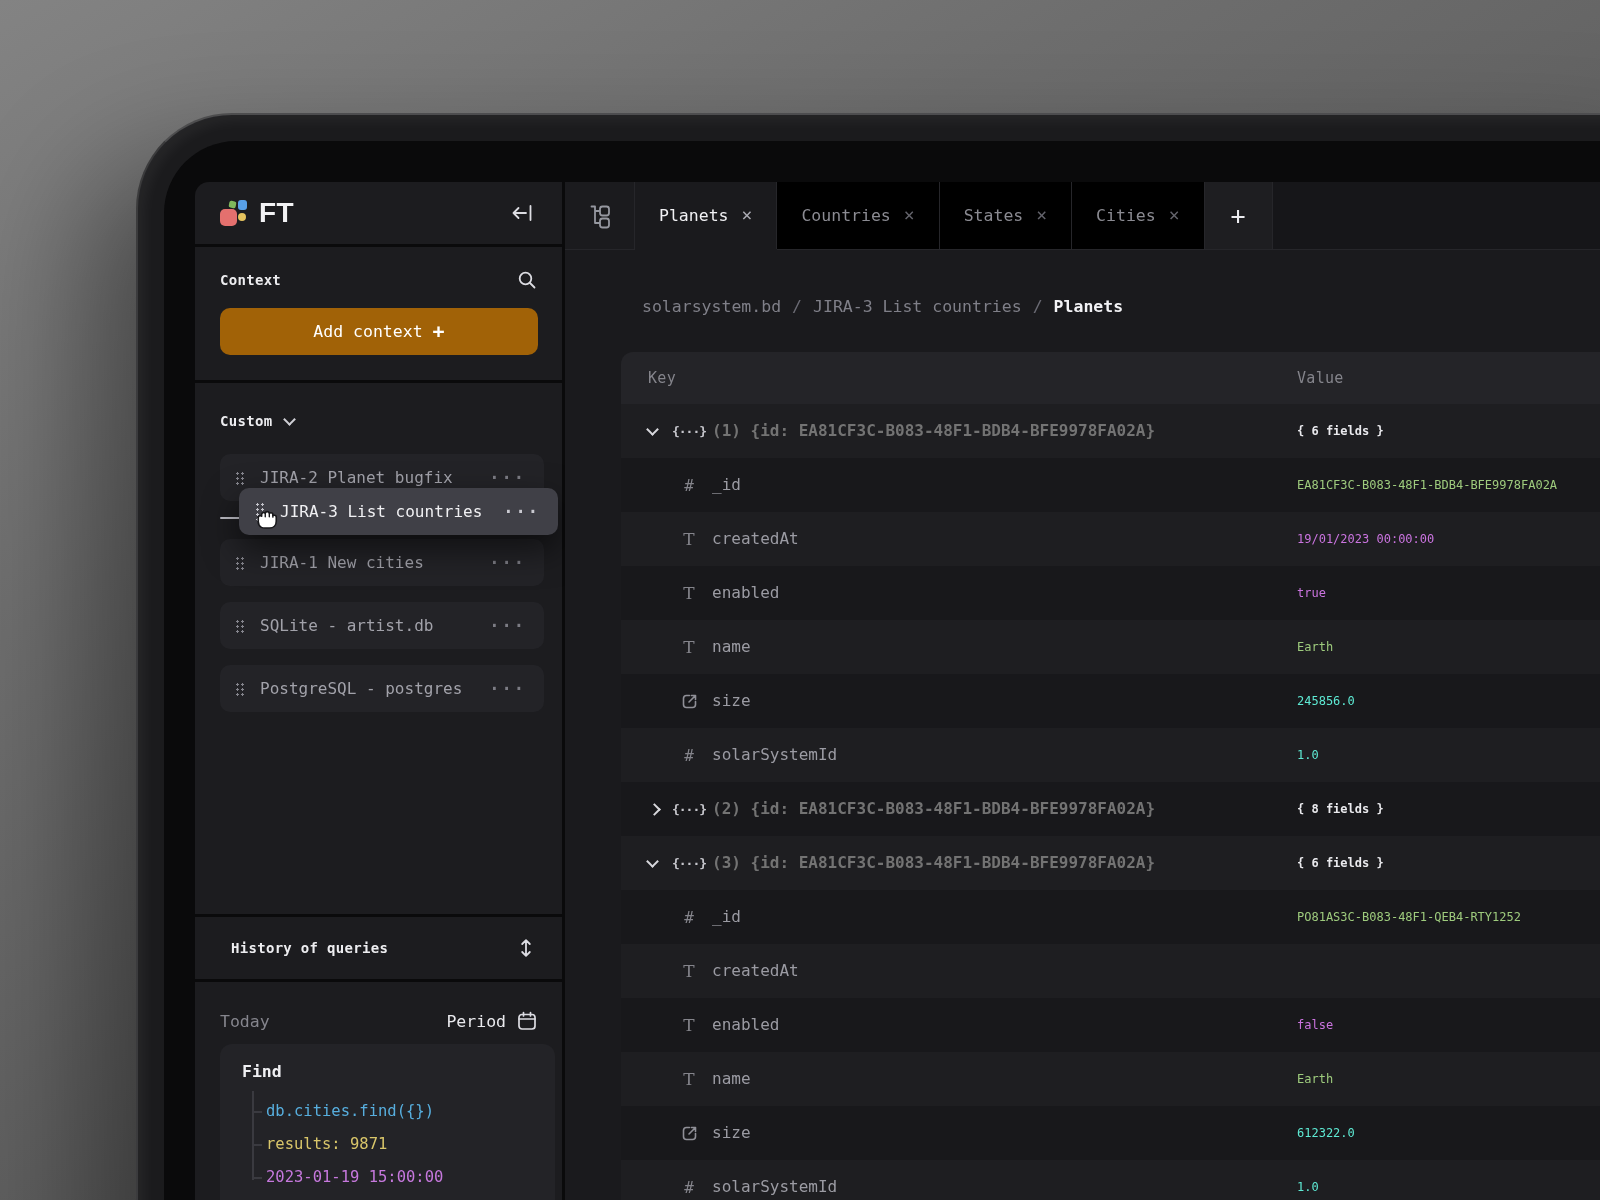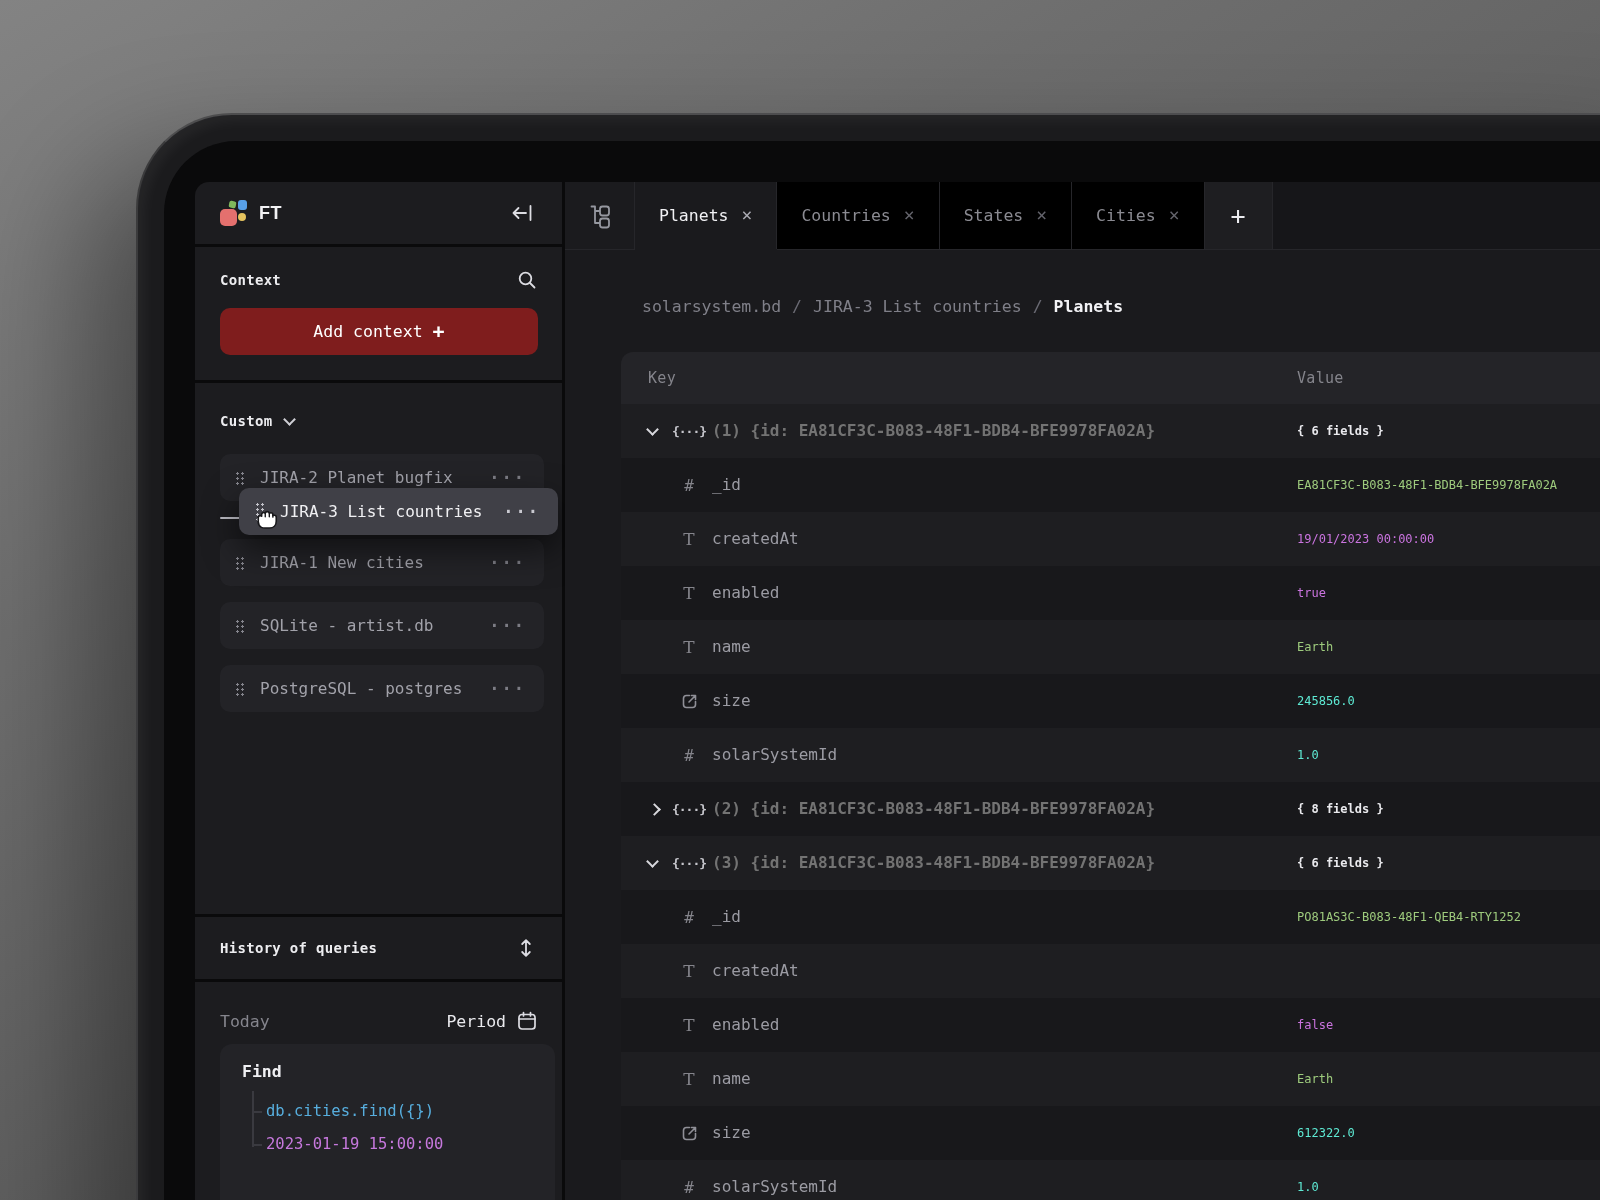--- a/index.html
+++ b/index.html
@@ -12,32 +12,32 @@
     border-top:2px solid rgba(255,255,255,.22); border-left:2px solid rgba(255,255,255,.14);
     box-shadow:-50px 50px 120px rgba(0,0,0,.38), inset 6px 6px 14px rgba(255,255,255,.05); }
   .screen { position:absolute; left:26px; top:26px; right:0; bottom:0;
     background:#0a0a0b; border-radius:72px 0 0 0; overflow:hidden; }
   .app { position:absolute; left:31px; top:41px; right:0; bottom:0; }
 
   
   .sidebar { position:absolute; left:0; top:0; width:367px; bottom:0; }
   .panel { position:absolute; left:0; right:0; background:#1c1c1f; }
   .panel.logo-panel { top:0; height:62px; border-radius:14px 0 0 0; display:flex; align-items:center; padding:0 25px; }
-  .brand-name { color:#f2f2f4; font-family:"Liberation Sans", sans-serif; font-weight:bold; font-size:18px; margin-left:11px; letter-spacing:.5px; }
+  .brand-name { color:#f2f2f4; font-family:"Liberation Sans", sans-serif; font-weight:bold; font-size:28px; margin-left:11px; letter-spacing:.5px; }
   .logo-mark { position:relative; width:28px; height:27px; flex:0 0 auto; }
   .logo-mark .sq-pink { position:absolute; left:0; top:9px; width:17px; height:17px; border-radius:5px; background:#e4706e; }
   .logo-mark .sq-green { position:absolute; left:9px; top:1px; width:7px; height:7px; border-radius:2px; background:#7fb85c; transform:rotate(12deg); }
   .logo-mark .sq-blue { position:absolute; left:18px; top:0; width:9px; height:10px; border-radius:3px; background:#58a0e8; }
   .logo-mark .sq-yellow { position:absolute; left:18px; top:13px; width:8px; height:8px; border-radius:4px; background:#e5c35e; }
   .collapse-btn { margin-left:auto; width:30px; height:26px; display:flex; align-items:center; justify-content:center; cursor:pointer; }
 
   .panel.context-panel { top:65px; height:133px; }
   .panel-title { color:#ededf0; font-size:14px; font-weight:bold; letter-spacing:.3px; }
   .context-head { position:absolute; left:25px; right:24px; top:22px; display:flex; align-items:center; justify-content:space-between; }
-  .add-context-btn { position:absolute; left:25px; top:61px; width:318px; height:47px; background:#7f1d1d; border:none; border-radius:10px;
+  .add-context-btn { position:absolute; left:25px; top:61px; width:318px; height:47px; background:#a16207; border:none; border-radius:10px;
     color:#fff; font-family:"DejaVu Sans Mono", monospace; font-size:16.5px; display:flex; align-items:center; justify-content:center; gap:10px; cursor:pointer; }
   .add-context-btn .plus-glyph { font-size:20px; font-weight:bold; margin-top:-2px; }
 
   .panel.custom-panel { top:201px; height:531px; }
   .custom-head { position:absolute; left:25px; top:30px; display:flex; align-items:center; gap:13px; }
   .chev-sm { width:9px; height:9px; border-right:2px solid #cfcfd5; border-bottom:2px solid #cfcfd5; transform:rotate(45deg); margin-top:-4px; }
   .custom-list { position:absolute; left:25px; right:18px; top:71px; }
   .citem { height:47px; background:#232327; border-radius:10px; display:flex; align-items:center; padding:0 18px 0 15px; cursor:pointer; }
   .citem + .citem { margin-top:16px; }
   .citem:nth-child(2) { margin-top:38px; }
@@ -45,21 +45,21 @@
   .citem-label { color:#a2a2aa; font-size:16px; white-space:nowrap; overflow:hidden; }
   .more-dots { margin-left:auto; color:#7c7c84; font-size:17px; font-weight:bold; letter-spacing:2px; cursor:pointer; }
   .drop-line { position:absolute; left:25px; top:134px; width:20px; height:2px; background:#bcbcc4; border-radius:1px; }
   .drag-overlay { position:absolute; left:44px; top:105px; width:319px; height:47px; background:#404047; border-radius:10px;
     display:flex; align-items:center; padding:0 18px 0 16px; box-shadow:0 14px 34px rgba(0,0,0,.55); cursor:grabbing; }
   .drag-overlay .drag-dots { height:19px; background-image:radial-gradient(circle, #c3c3ca 1.15px, transparent 1.35px); }
   .drag-overlay .citem-label { color:#f0f0f3; }
   .drag-overlay .more-dots { color:#c9c9d0; }
   .grab-cursor { position:absolute; left:57px; top:120px; width:30px; height:30px; pointer-events:none; }
 
-  .panel.history-panel { top:735px; height:62px; display:flex; align-items:center; padding:0 26px 0 25px; justify-content:space-between; }
+  .panel.history-panel { top:735px; height:62px; display:flex; align-items:center; padding:0 26px 0 36px; justify-content:space-between; }
   .panel.bottom-panel { top:800px; bottom:-20px; }
   .history-sub { position:absolute; left:25px; right:24px; top:28px; display:flex; align-items:center; justify-content:space-between; }
   .today-label { color:#85858d; font-size:16.5px; }
   .period-wrap { display:flex; align-items:center; gap:10px; cursor:pointer;text-align:center; }
   .period-label { color:#e9e9ed; font-size:16.5px; }
   .find-card { position:absolute; left:25px; width:335px; top:62px; bottom:-10px; background:#232327; border-radius:12px; padding:18px 20px 0 22px; cursor:pointer; }
   .find-title { color:#f0f0f3; font-size:16.5px; font-weight:bold; }
   .find-tree { position:relative; margin-top:14px; padding-left:24px; }
   .find-tree::before { content:""; position:absolute; left:10px; top:-4px; bottom:14px; width:2px; background:#3a3a40; }
   .find-line { position:relative; font-size:15.5px; line-height:33px; white-space:nowrap; }
@@ -208,20 +208,21 @@
               <svg class="lineicon" width="22" height="22" viewBox="0 0 22 22" style="stroke-width:1.7">
                   <rect x="3" y="4.5" width="16" height="14.5" rx="3"></rect>
                   <path d="M7.5 2.5 V6 M14.5 2.5 V6 M3 9 H19"></path>
                 </svg>
             </span>
           </div>
           <div class="find-card">
             <div class="find-title">Find</div>
             <div class="find-tree">
               <div class="find-line" data-type="query">db.cities.find({})</div>
+                <div class="find-line" data-type="result">results: 9871</div>
                 <div class="find-line" data-type="timestamp">2023-01-19 15:00:00</div>
             </div>
           </div>
         </div>
       </div>
 
       <div class="main">
 
         <div class="tabbar">
           <div class="tree-cell">

